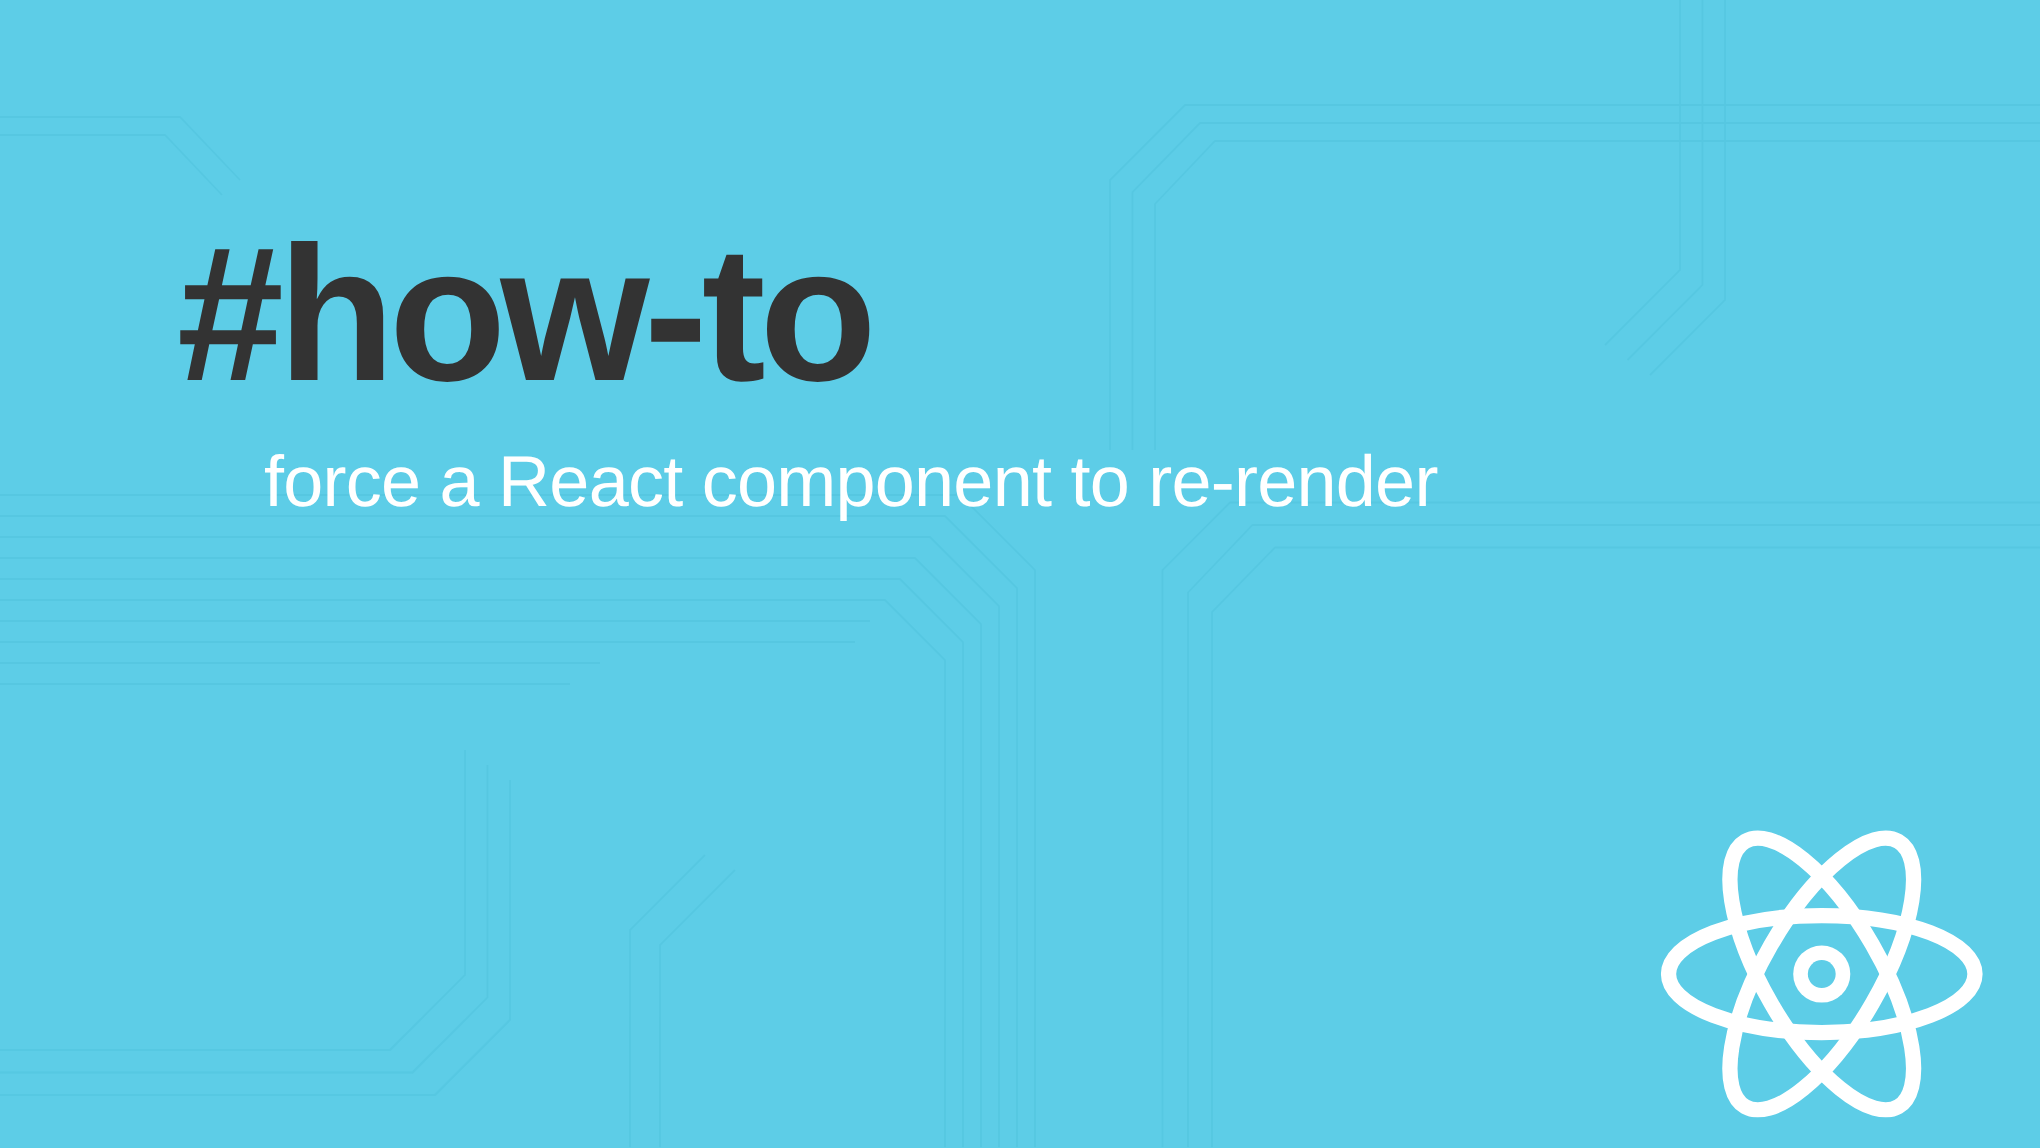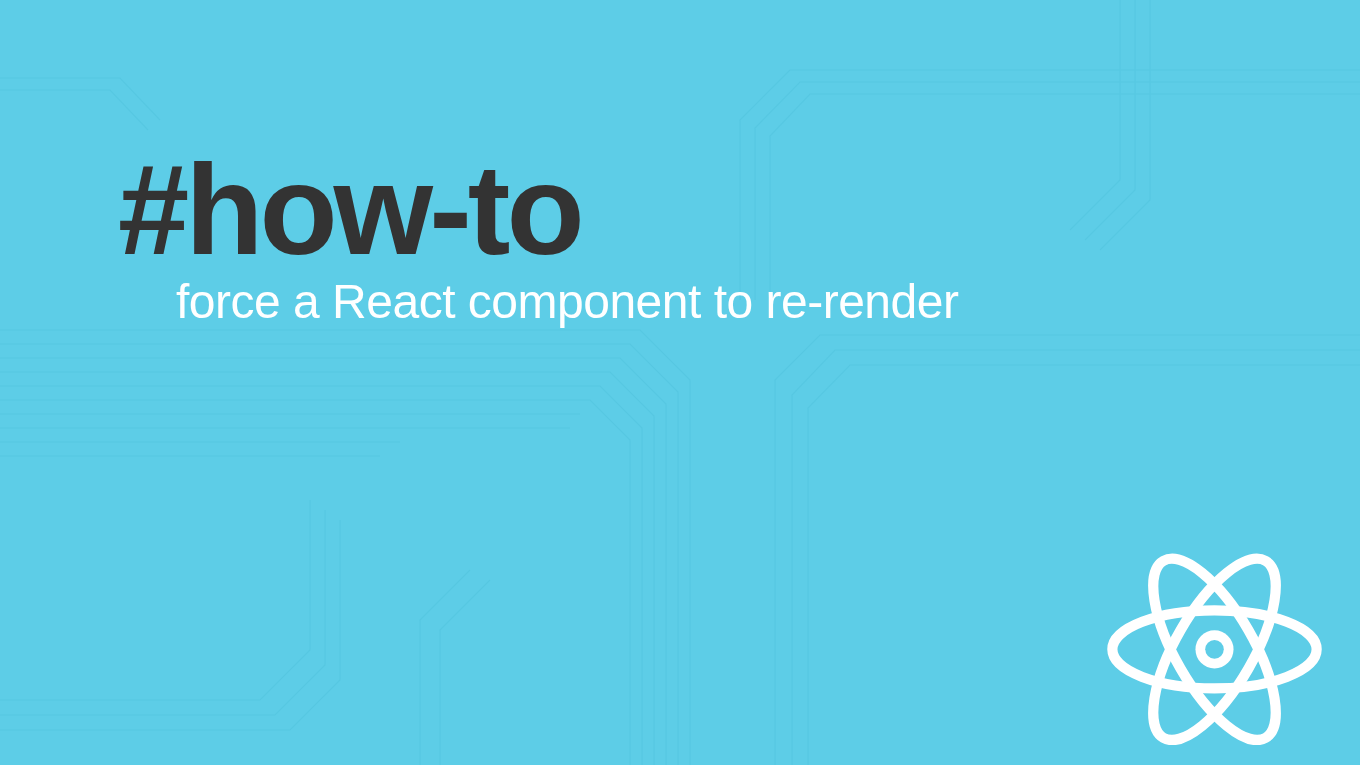--- a/index.html
+++ b/index.html
@@ -32,20 +32,21 @@
       font-weight: 700;
       color: #333333;
       line-height: 1;
       letter-spacing: -4px;
       margin-top: 26px;
     }
     .subtitle {
       font-size: 48px;
       font-weight: 400;
       color: #ffffff;
+      margin-top: 20px;
       margin-left: 58px;
       letter-spacing: -0.5px;
     }
     .react-logo {
       position: absolute;
       bottom: 20px;
       right: 38px;
       width: 215px;
       height: 195px;
       z-index: 2;

